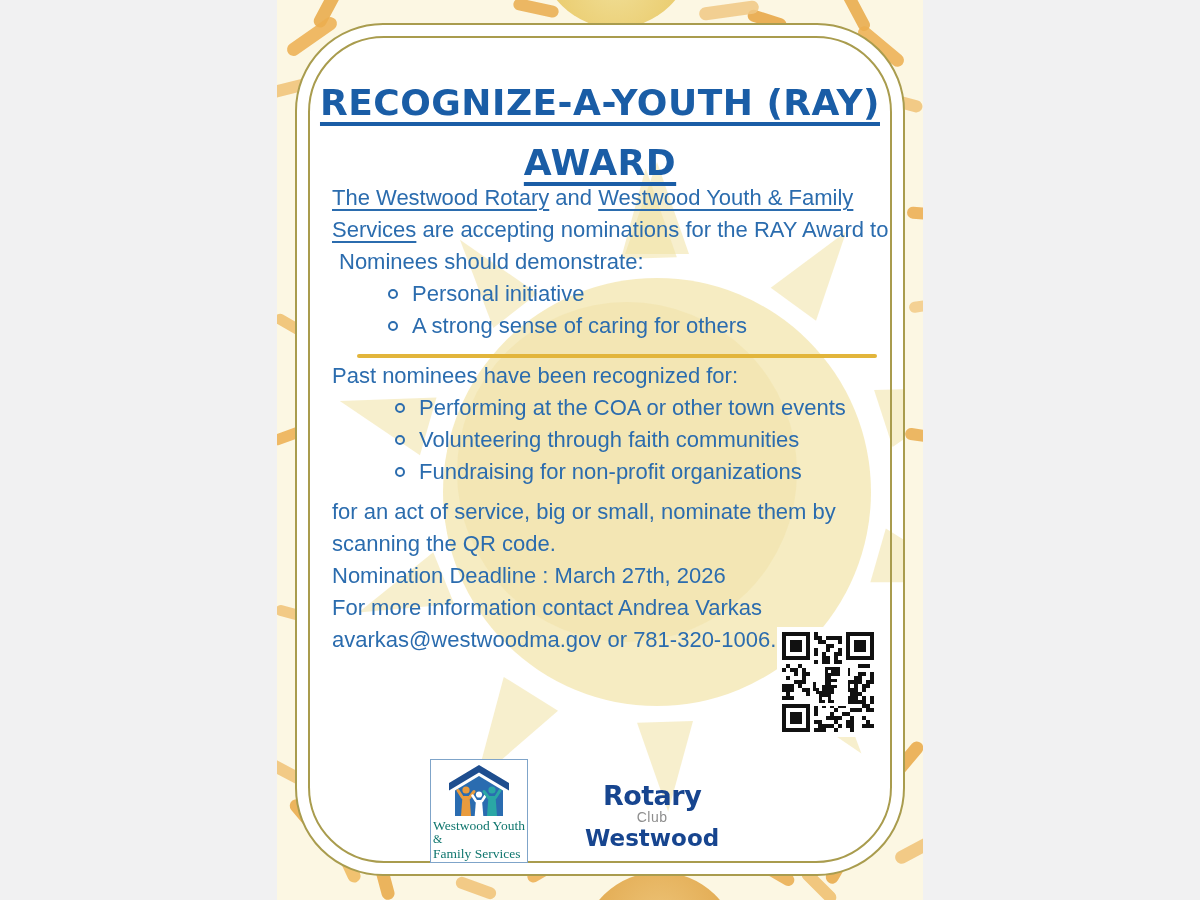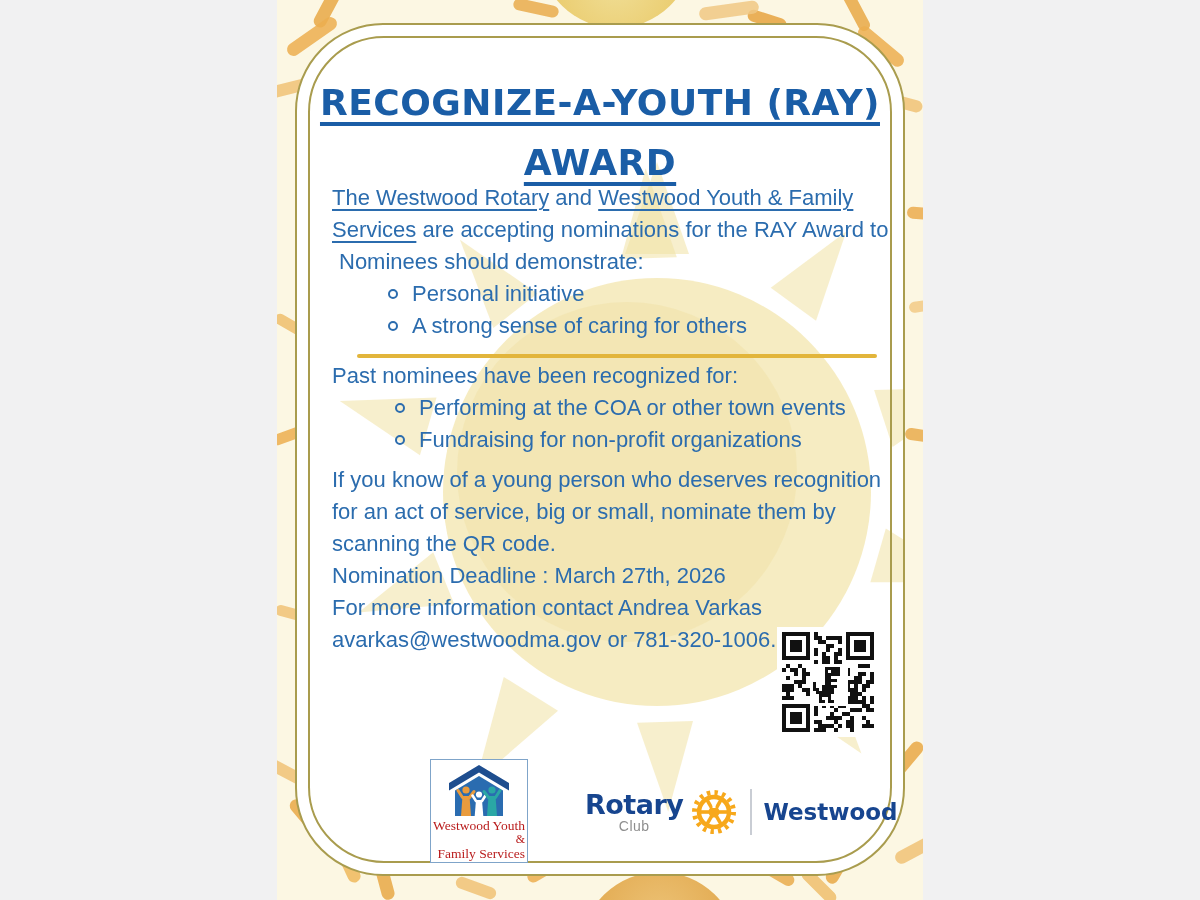--- a/index.html
+++ b/index.html
@@ -91,28 +91,28 @@
 
   
   .wyfs {
     position:absolute; left:133px; top:734px; width:98px; height:104px;
     background:#fff; border:1.5px solid #7FA4C9;
     display:flex; flex-direction:column; align-items:center;
     padding-top:4px;
   }
   .wyfs-text {
     font-family:"Liberation Serif", serif;
-    color:#b91c1c; text-align:right;
+    color:#0f766e; text-align:left;
     font-size:13.5px; line-height:15px; margin-top:2px;
   }
   .wyfs-text .amp { font-size:12px; line-height:13px; }
 
   .rotary {
     position:absolute; left:288px; top:757px; height:60px;
-    display:flex; align-items:center;
+    display:flex; align-items:center;flex-direction:column;
   }
   .rotary-wordmark { text-align:center; }
   .rotary-brand {
     font-family:"DejaVu Sans", sans-serif;
     font-weight:bold; font-size:27px; line-height:27px;
     color:#17458F; letter-spacing:-.5px;
   }
   .rotary-sub { font-size:14px; line-height:16px; color:#8E8E8E; letter-spacing:.5px; }
   .rotary-wheel { margin:0 7px 0 7px; }
   .rotary-divider { width:2px; height:46px; background:#C9CDD4; margin:0 11px 0 5px; }
@@ -200,26 +200,29 @@
 
           <div class="line">Past nominees have been recognized for:</div>
 
           <div class="list2">
             <div class="li">
                 <span class="dot"></span>
                 <span>Performing at the COA or other town events</span>
               </div>
             <div class="li">
                 <span class="dot"></span>
+                <span>Volunteering through faith communities</span>
+              </div>
+            <div class="li">
+                <span class="dot"></span>
                 <span>Fundraising for non-profit organizations</span>
               </div>
           </div>
 
           <div class="gap8"></div>
-          <div class="line">If you know of a young person who deserves recognition</div>
           <div class="line">for an act of service, big or small, nominate them by</div>
           <div class="line">scanning the QR code.</div>
           <div class="line">Nomination Deadline : March 27th, 2026</div>
           <div class="line">For more information contact Andrea Varkas</div>
           <div class="line">avarkas@westwoodma.gov or 781-320-1006.</div>
         </div>
 
         <div class="qr">
           <svg width="92" height="100" viewBox="0 0 92 100">
               <rect x="32" y="0" width="4" height="4" fill="#111"></rect>

